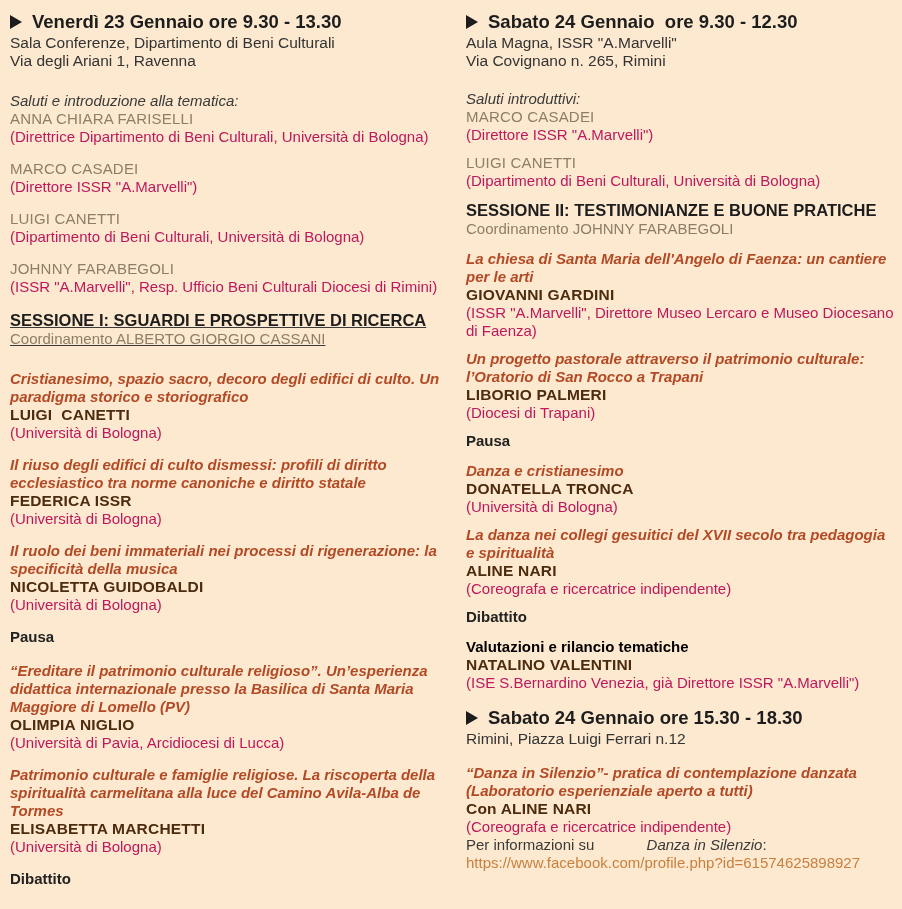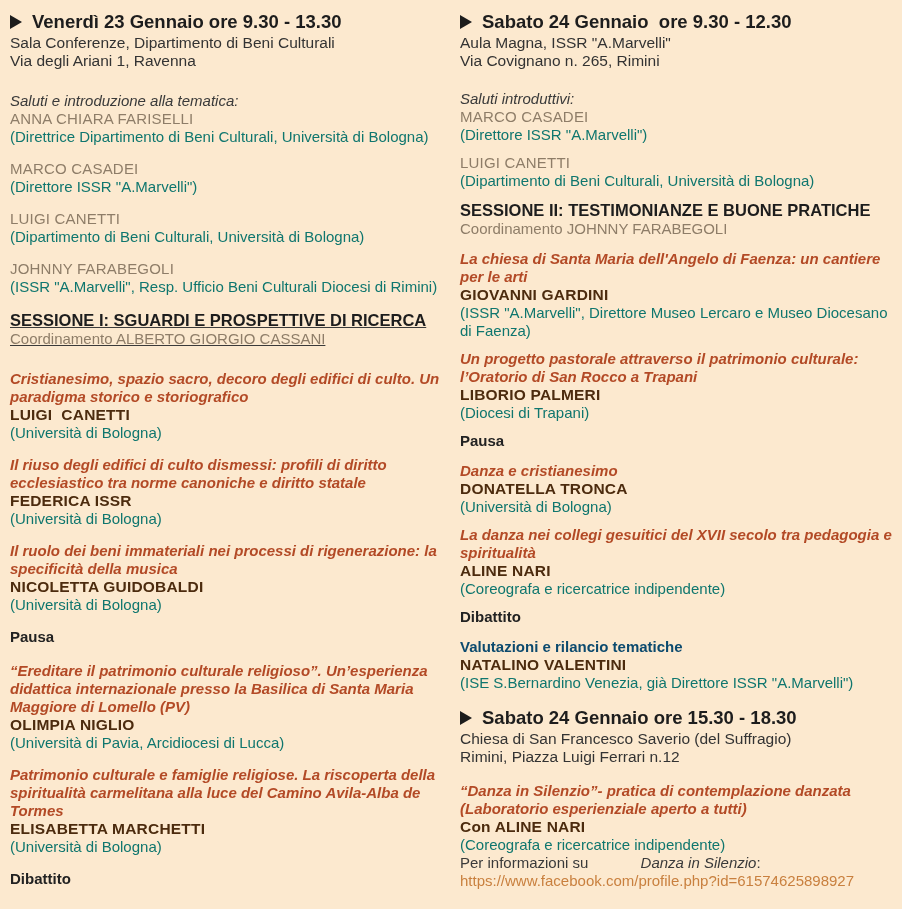--- a/index.html
+++ b/index.html
@@ -4,21 +4,21 @@
 <style>
   html,body { margin:0; padding:0; }
   .page {
     position: relative;
     width: 902px;
     height: 909px;
     box-sizing: border-box;
     background: #fce9cf;
     padding: 10px 8px 0 10px;
     display: flex;
-    gap: 10px;
+    gap: 16px;
     font-family: "Liberation Sans", sans-serif;
     font-size: 15px;
     line-height: 18px;
     color: #3a3a3a;
     overflow: hidden;
   }
   .col { box-sizing: border-box; }
   .col-left  { width: 440px; --g: 14px; }
   .col-right { flex: 1; --g: 10px; }
 
@@ -43,33 +43,33 @@
     border-left: 12px solid #1c1c1c;
     border-top: 7px solid transparent;
     border-bottom: 7px solid transparent;
     flex: 0 0 auto;
   }
   .venue { font-size: 15.5px; color: #333333; }
 
   .intro-label { font-style: italic; color: #3a3a3a; }
   .person + .person { margin-top: var(--g); }
   .muted-name { color: #8e7d68; letter-spacing: 0.2px; }
-  .affil { color: #0f766e; }
+  .affil { color: #be185d; }
 
   .session { margin-top: 2px; margin-bottom: 12px; }
   .col-left .session { margin-bottom: 22px; text-decoration: underline; }
   .session-title { font-size: 16.5px; font-weight: bold; color: #1d1d1d; line-height: 20px; }
   .coord { color: #8e7d68; }
 
   .talk-title { font-style: italic; font-weight: bold; color: #b34a26; }
   .speaker { font-size: 15.5px; font-weight: bold; color: #4c2b0e; white-space: pre-wrap; letter-spacing: 0.2px; }
 
   .bold-label { font-weight: bold; color: #222222; margin-top: 2px; margin-bottom: calc(var(--g) + 2px); }
 
-  .closing-title { font-weight: bold; color: #0c4a6e; }
+  .closing-title { font-weight: bold; color: #000000; }
 
   .second-event { margin-top: 14px; margin-bottom: 16px; }
 
   .info-line { color: #3a3a3a; }
   .info-italic { font-style: italic; margin-left: 48px; }
   .link { color: #c9803f; text-decoration: none; }
 </style>
 </head>
 <body>
 
@@ -201,21 +201,20 @@
       <p class="closing-title">Valutazioni e rilancio tematiche</p>
       <p class="speaker">NATALINO VALENTINI</p>
       <p class="affil">(ISE S.Bernardino Venezia, già Direttore ISSR "A.Marvelli")</p>
     </div>
 
     <div class="event-header second-event">
       <div class="event-title">
         <span class="tri"></span>
         <span class="event-title-text">Sabato 24 Gennaio ore 15.30 - 18.30</span>
       </div>
-      <p class="venue">Chiesa di San Francesco Saverio (del Suffragio)</p>
       <p class="venue">Rimini, Piazza Luigi Ferrari n.12</p>
     </div>
 
     <div class="block">
       <p class="talk-title">“Danza in Silenzio”- pratica di contemplazione danzata (Laboratorio esperienziale aperto a tutti)</p>
       <p class="speaker">Con ALINE NARI</p>
       <p class="affil">(Coreografa e ricercatrice indipendente)</p>
       <p class="info-line"><span>Per informazioni su </span><span class="info-italic">Danza in Silenzio</span><span>:</span></p>
       <p><a class="link" href="#">https://www.facebook.com/profile.php?id=61574625898927</a></p>
     </div>

